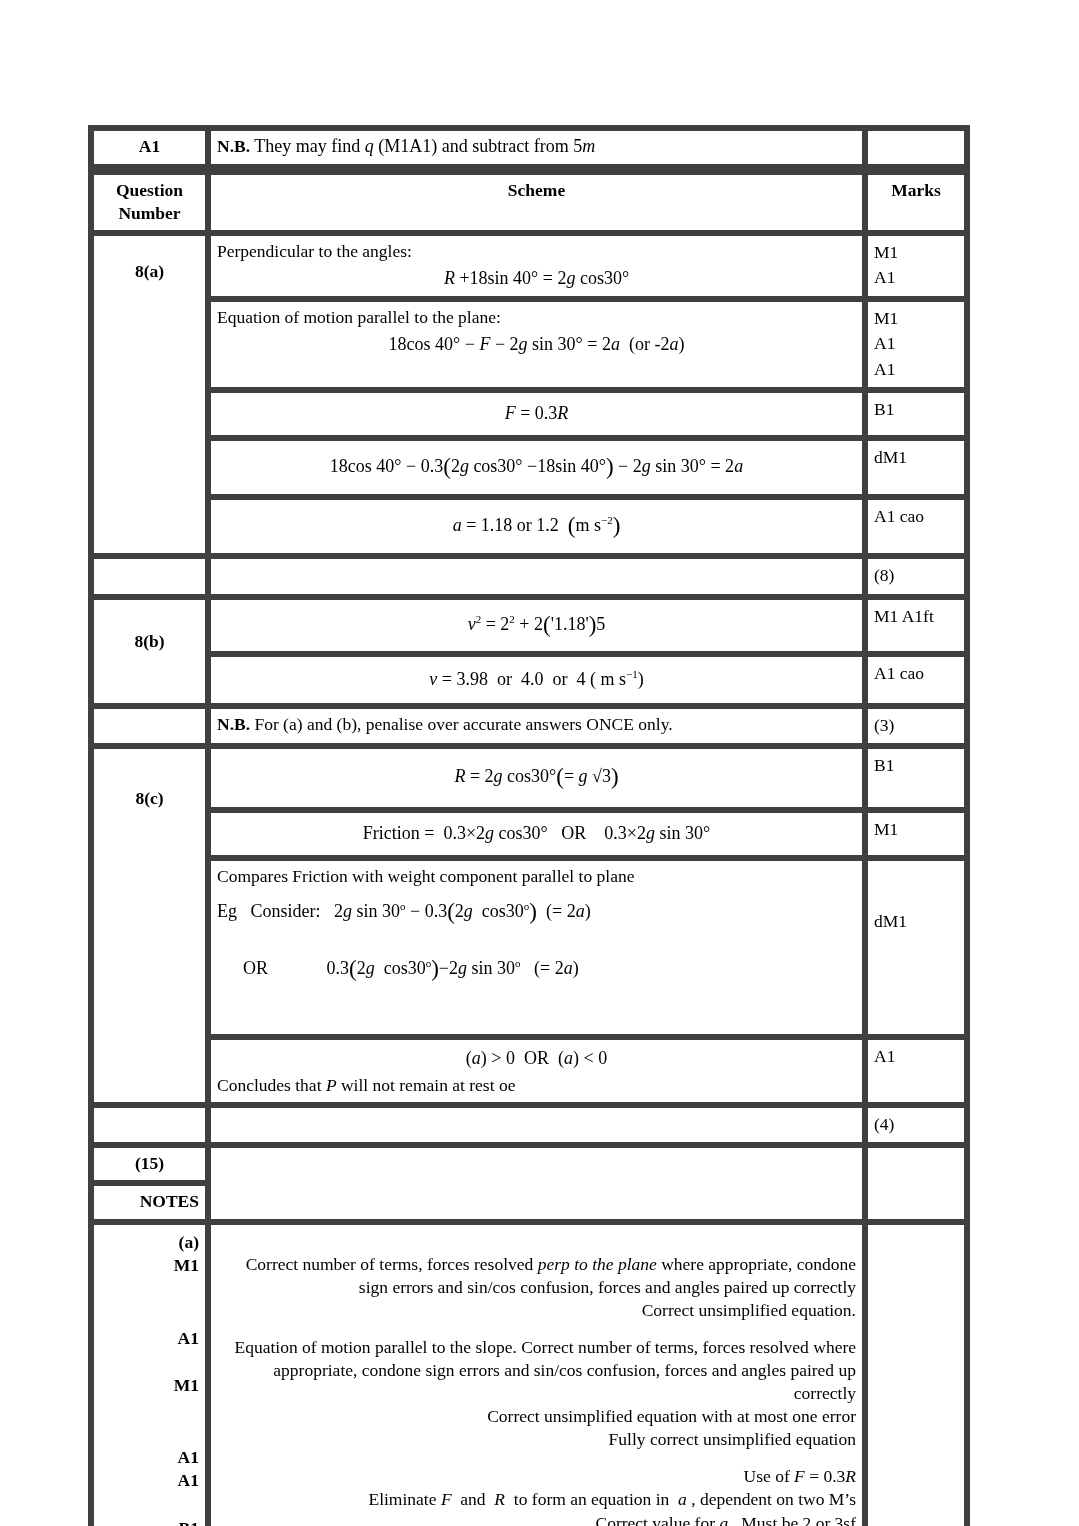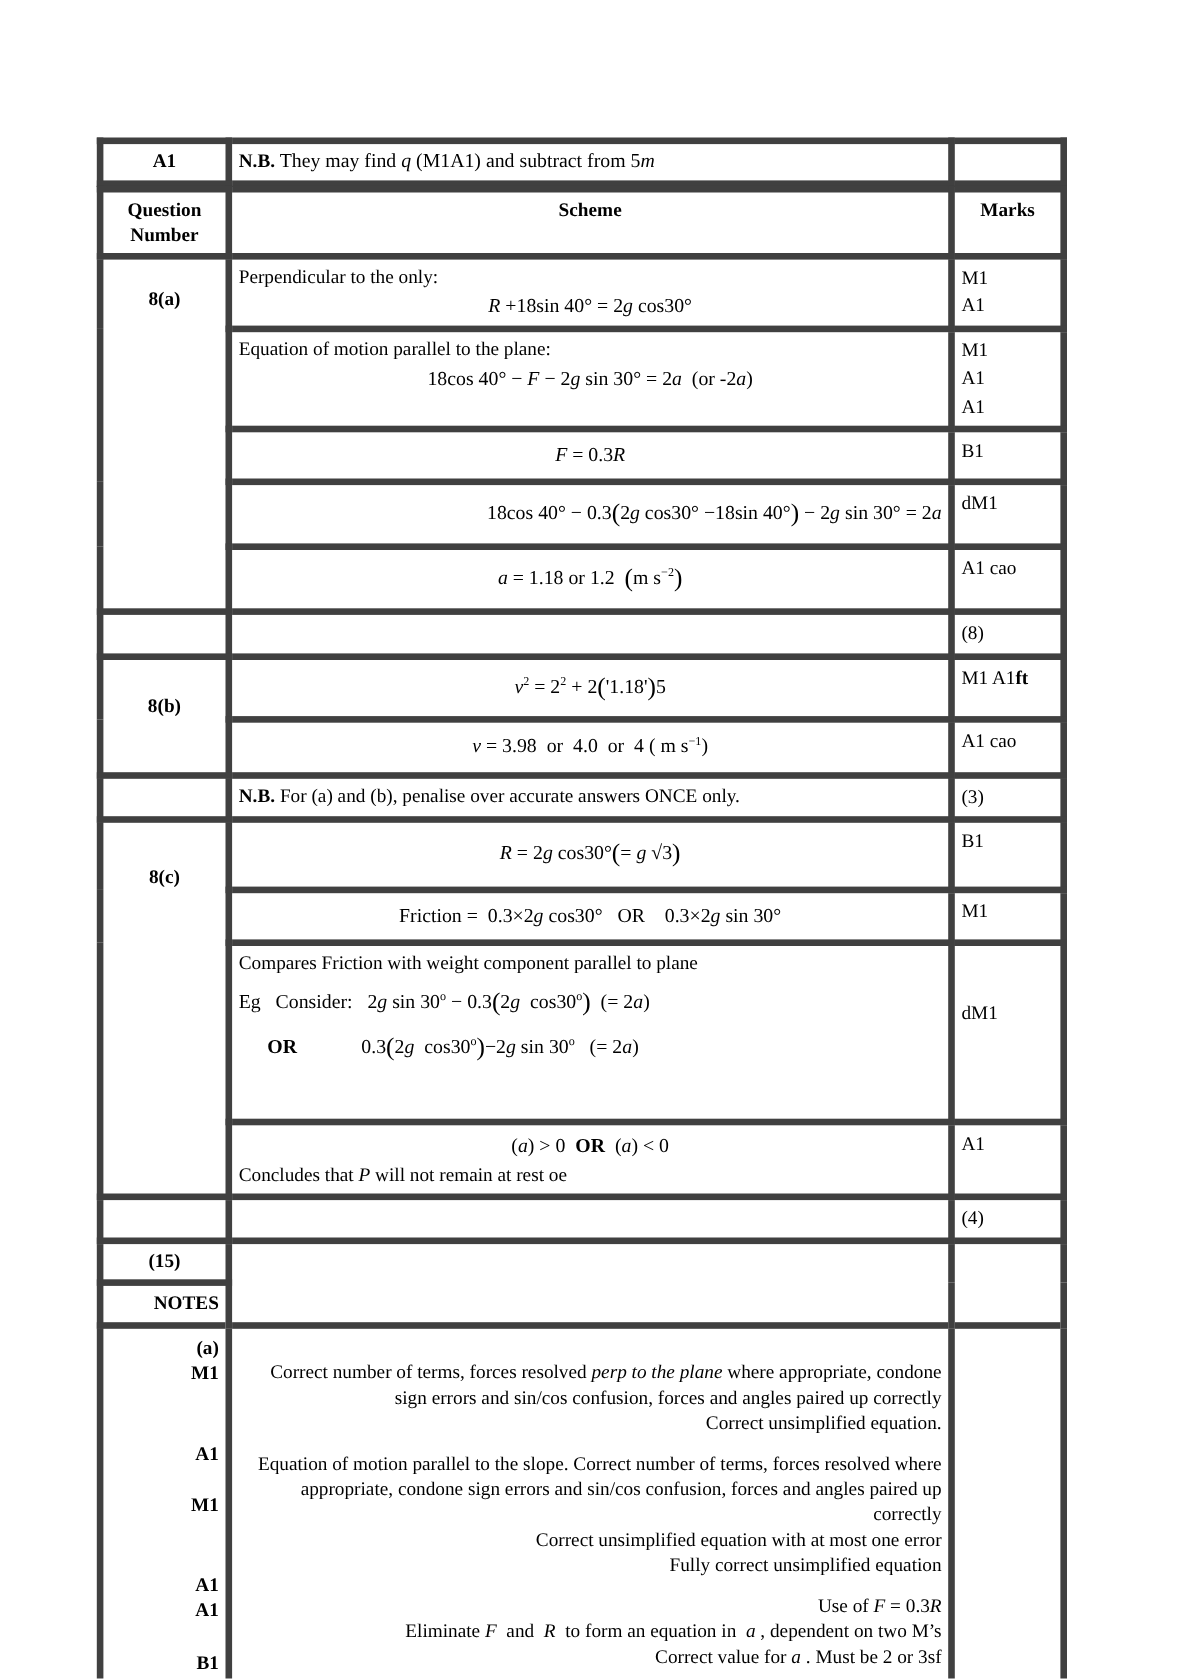--- a/index.html
+++ b/index.html
@@ -30,21 +30,21 @@
     vertical-align: top;
     padding: 4px 6px 5px 6px;
     font-size: 17.5px;
     line-height: 1.32;
   }
   col.c-qn { width: 117px; }
   col.c-scheme { width: 657px; }
   col.c-marks { width: 102px; }
 
   .center { text-align: center; }
-  .bold { font-weight: bold; }
+  .bold { font-weight: normal; }
   .italic { font-style: italic; }
   .nb { font-weight: bold; }
 
   
   .math {
     font-family: "Liberation Serif", serif;
     font-size: 18px;
     white-space: nowrap;
   }
   .mi { font-style: italic; }
@@ -120,21 +120,21 @@
       </td>
       <td class="hdr">Scheme</td>
       <td class="hdr">Marks</td>
     </tr>
 
     <tr>
       <td class="qn-cell" rowspan="5">
         <div style="margin-top:20px;">8(a)</div>
       </td>
       <td>
-        <div>Perpendicular to the only:</div>
+        <div>Perpendicular to the angles:</div>
         <div class="center math" style="margin-top:4px;">
           <span class="mi">R</span> +18sin 40° = 2<span class="mi">g</span> cos30°
         </div>
       </td>
       <td class="marks-cell">
         <div>M1</div>
         <div>A1</div>
       </td>
     </tr>
 
@@ -158,21 +158,21 @@
           <span class="mi">F</span> = 0.3<span class="mi">R</span>
         </div>
       </td>
       <td class="marks-cell">
         <div>B1</div>
       </td>
     </tr>
 
     <tr>
       <td>
-        <div class="center math" style="padding:7px 0 7px 0;text-align:right;">
+        <div class="center math" style="padding:7px 0 7px 0;">
           18cos 40° − 0.3<span class="paren-big">(</span>2<span class="mi">g</span> cos30° −18sin 40°<span class="paren-big">)</span> − 2<span class="mi">g</span> sin 30° = 2<span class="mi">a</span>
         </div>
       </td>
       <td class="marks-cell">
         <div>dM1</div>
       </td>
     </tr>
 
     <tr>
       <td>
@@ -252,21 +252,21 @@
         <div>M1</div>
       </td>
     </tr>
 
     <tr>
       <td style="padding-bottom:50px;">
         <div>Compares  Friction with weight component parallel to plane</div>
         <div class="math" style="margin-top:9px;">
           Eg &nbsp; Consider: &nbsp; 2<span class="mi">g</span> sin 30<span class="sup">o</span> − 0.3<span class="paren-big">(</span>2<span class="mi">g</span> &nbsp;cos30<span class="sup">o</span><span class="paren-big">)</span> &nbsp;(= 2<span class="mi">a</span>)
         </div>
-        <div class="math" style="margin-top:10px; margin-left:26px;">
+        <div class="math" style="margin-top:26px; margin-left:26px;">
           <span class="bold">OR</span> &nbsp;&nbsp;&nbsp;&nbsp;&nbsp;&nbsp;&nbsp;&nbsp;&nbsp;&nbsp;&nbsp; 0.3<span class="paren-big">(</span>2<span class="mi">g</span> &nbsp;cos30<span class="sup">o</span><span class="paren-big">)</span>−2<span class="mi">g</span> sin 30<span class="sup">o</span> &nbsp;&nbsp;(= 2<span class="mi">a</span>)
         </div>
       </td>
       <td class="marks-cell">
         <div style="margin-top:44px;">dM1</div>
       </td>
     </tr>
 
     <tr>
       <td>

